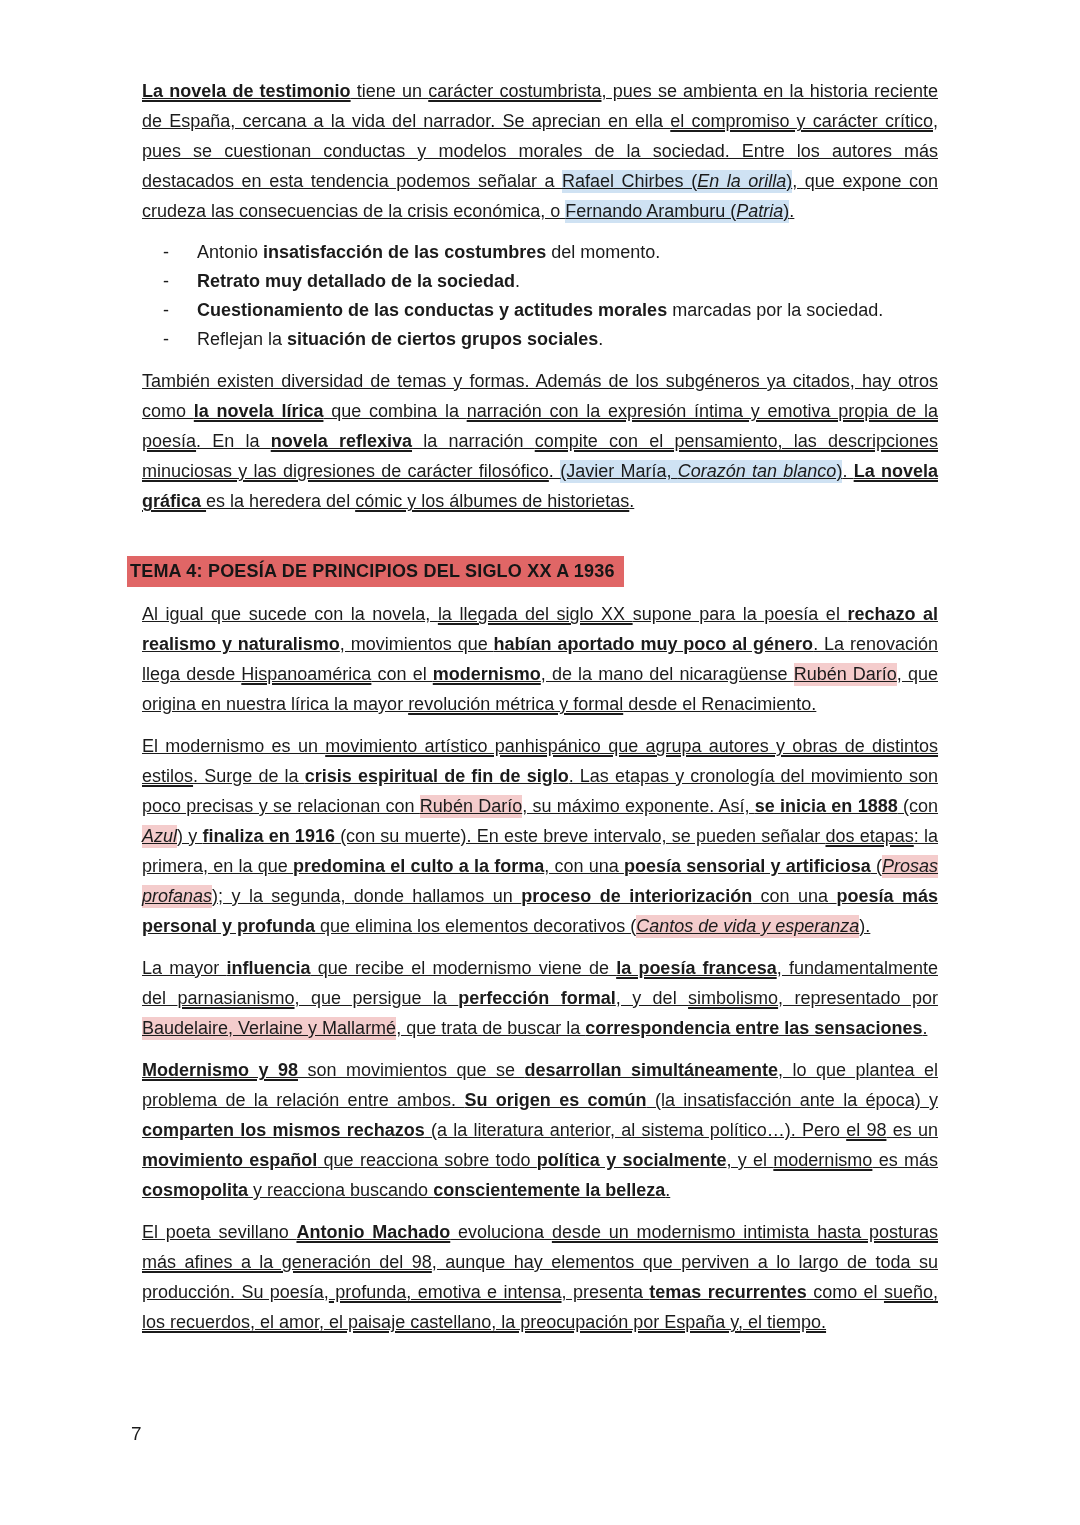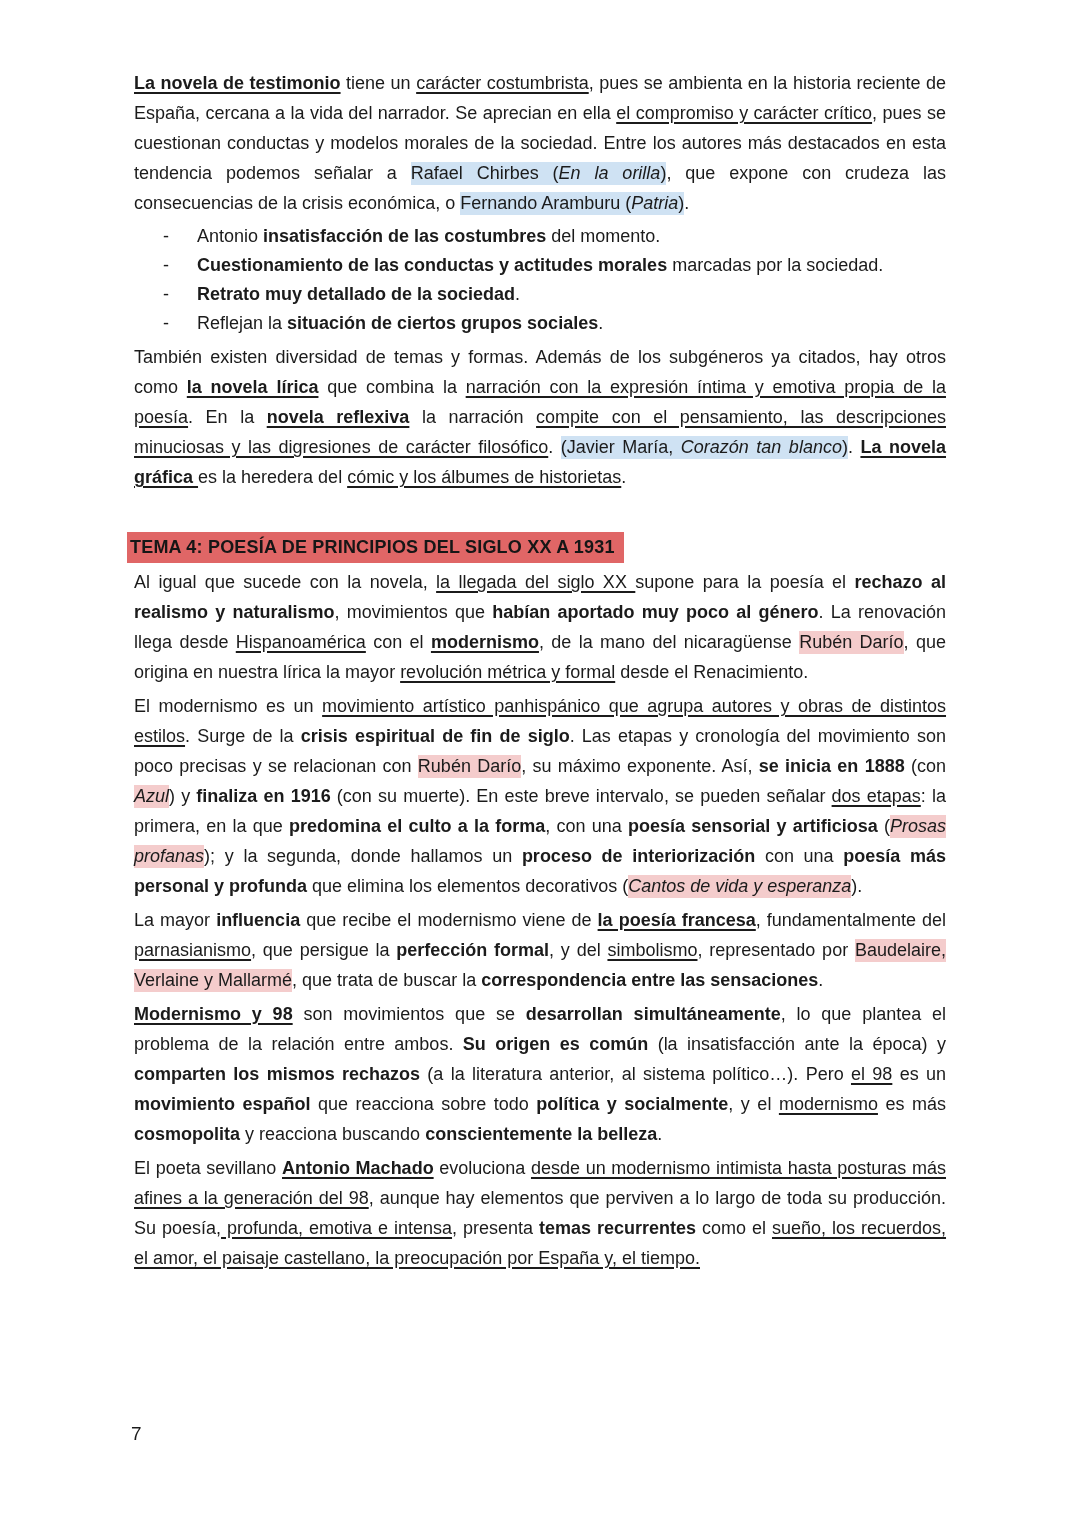--- a/index.html
+++ b/index.html
@@ -18,21 +18,22 @@
   }
   .hdr {
     font-size:18px;
     line-height:24px;
     color:#111;
   }
   p.bodyp {
     font-size:18px;
     line-height:30px;
     text-align:justify;
-    margin:4px;
+    margin:12px;
+    text-decoration:underline;
   }
   .mt-p1 { margin-top:44px; }
   .mt-p2 { margin-top:18px; }
   .mt-p3 { margin-top:30px; }
   .mt-p4 { margin-top:22px; }
   .mt-p5 { margin-top:18px; }
   .mt-p6 { margin-top:16px; }
   .mt-p7 { margin-top:22px; }
   ul.bullets {
     list-style:none;
@@ -79,28 +80,28 @@
 </head>
 <body>
 
 <div class="page">
 
 
   <p class="bodyp mt-p1"><span class="b u">La novela de testimonio</span><span> tiene un </span><span class="u">carácter costumbrista</span><span>, pues se ambienta en la historia reciente de España, cercana a la vida del narrador. Se aprecian en ella </span><span class="u">el compromiso y carácter crítico</span><span>, pues se cuestionan conductas y modelos morales de la sociedad. Entre los autores más destacados en esta tendencia podemos señalar a </span><span class="hl" style="background-color: rgb(207, 226, 243);">Rafael Chirbes (</span><span class="i hl" style="background-color: rgb(207, 226, 243);">En la orilla</span><span class="hl" style="background-color: rgb(207, 226, 243);">)</span><span>, que expone con crudeza las consecuencias de la crisis económica, o </span><span class="hl" style="background-color: rgb(207, 226, 243);">Fernando Aramburu (</span><span class="i hl" style="background-color: rgb(207, 226, 243);">Patria</span><span class="hl" style="background-color: rgb(207, 226, 243);">)</span><span>.</span></p>
 
   <ul class="bullets">
     <li><span>Antonio </span><span class="b">insatisfacción de las costumbres</span><span> del momento.</span></li>
+    <li><span class="b">Retrato muy detallado de la sociedad</span><span>.</span></li>
     <li><span class="b">Cuestionamiento de las conductas y actitudes morales</span><span> marcadas por la sociedad.</span></li>
-    <li><span class="b">Retrato muy detallado de la sociedad</span><span>.</span></li>
     <li><span>Reflejan la </span><span class="b">situación de ciertos grupos sociales</span><span>.</span></li>
   </ul>
 
   <p class="bodyp mt-p2"><span>También existen diversidad de temas y formas. Además de los subgéneros ya citados, hay otros como </span><span class="b u">la novela lírica</span><span> que combina la </span><span class="u">narración con la expresión íntima y emotiva propia de la poesía</span><span>. En la </span><span class="b u">novela reflexiva</span><span> la narración </span><span class="u">compite con el pensamiento, las descripciones minuciosas y las digresiones de carácter filosófico</span><span>. </span><span class="hl" style="background-color: rgb(207, 226, 243);">(Javier María, </span><span class="i hl" style="background-color: rgb(207, 226, 243);">Corazón tan blanco</span><span class="hl" style="background-color: rgb(207, 226, 243);">)</span><span>. </span><span class="b u">La novela gráfica </span><span>es la heredera del </span><span class="u">cómic y los álbumes de historietas</span><span>.</span></p>
 
-  <h2 class="tema"><span class="tema-hl" style="background-color: rgb(224, 102, 102);">TEMA 4: POESÍA DE PRINCIPIOS DEL SIGLO XX A 1931</span></h2>
+  <h2 class="tema"><span class="tema-hl" style="background-color: rgb(224, 102, 102);">TEMA 4: POESÍA DE PRINCIPIOS DEL SIGLO XX A 1936</span></h2>
 
   <p class="bodyp mt-p3"><span>Al igual que sucede con la novela, </span><span class="u">la llegada del siglo XX </span><span>supone para la poesía el </span><span class="b">rechazo al realismo y naturalismo</span><span>, movimientos que </span><span class="b">habían aportado muy poco al género</span><span>. La renovación llega desde </span><span class="u">Hispanoamérica</span><span> con el </span><span class="b u">modernismo</span><span>, de la mano del nicaragüense </span><span class="hl" style="background-color: rgb(244, 204, 204);">Rubén Darío</span><span>, que origina en nuestra lírica la mayor </span><span class="u">revolución métrica y formal</span><span> desde el Renacimiento.</span></p>
 
   <p class="bodyp mt-p4"><span>El modernismo es un </span><span class="u">movimiento artístico panhispánico que agrupa autores y obras de distintos estilos</span><span>. Surge de la </span><span class="b">crisis espiritual de fin de siglo</span><span>. Las etapas y cronología del movimiento son poco precisas y se relacionan con </span><span class="hl" style="background-color: rgb(244, 204, 204);">Rubén Darío</span><span>, su máximo exponente. Así, </span><span class="b">se inicia en 1888</span><span> (con </span><span class="i hl" style="background-color: rgb(244, 204, 204);">Azul</span><span>) y </span><span class="b">finaliza en 1916</span><span> (con su muerte). En este breve intervalo, se pueden señalar </span><span class="u">dos etapas</span><span>: la primera, en la que </span><span class="b">predomina el culto a la forma</span><span>, con una </span><span class="b">poesía sensorial y artificiosa</span><span> (</span><span class="i hl" style="background-color: rgb(244, 204, 204);">Prosas profanas</span><span>); y la segunda, donde hallamos un </span><span class="b">proceso de interiorización</span><span> con una </span><span class="b">poesía más personal y profunda</span><span> que elimina los elementos decorativos (</span><span class="i hl" style="background-color: rgb(244, 204, 204);">Cantos de vida y esperanza</span><span>).</span></p>
 
   <p class="bodyp mt-p5"><span>La mayor </span><span class="b">influencia</span><span> que recibe el modernismo viene de </span><span class="b u">la poesía francesa</span><span>, fundamentalmente del </span><span class="u">parnasianismo</span><span>, que persigue la </span><span class="b">perfección formal</span><span>, y del </span><span class="u">simbolismo</span><span>, representado por </span><span class="hl" style="background-color: rgb(244, 204, 204);">Baudelaire, Verlaine y Mallarmé</span><span>, que trata de buscar la </span><span class="b">correspondencia entre las sensaciones</span><span>.</span></p>
 
   <p class="bodyp mt-p6"><span class="b u">Modernismo y 98</span><span> son movimientos que se </span><span class="b">desarrollan simultáneamente</span><span>, lo que plantea el problema de la relación entre ambos. </span><span class="b">Su origen es común</span><span> (la insatisfacción ante la época) y </span><span class="b">comparten los mismos rechazos</span><span> (a la literatura anterior, al sistema político…). Pero </span><span class="u">el 98</span><span> es un </span><span class="b">movimiento español</span><span> que reacciona sobre todo </span><span class="b">política y socialmente</span><span>, y el </span><span class="u">modernismo</span><span> es más </span><span class="b">cosmopolita</span><span> y reacciona buscando </span><span class="b">conscientemente la belleza</span><span>.</span></p>
 
   <p class="bodyp mt-p7"><span>El poeta sevillano </span><span class="b u">Antonio Machado</span><span> evoluciona </span><span class="u">desde un modernismo intimista hasta posturas más afines a la generación del 98</span><span>, aunque hay elementos que perviven a lo largo de toda su producción. Su poesía,</span><span class="u"> profunda, emotiva e intensa</span><span>, presenta </span><span class="b">temas recurrentes</span><span> como el </span><span class="u">sueño, los recuerdos, el amor, el paisaje castellano, la preocupación por España y, el tiempo.</span></p>

